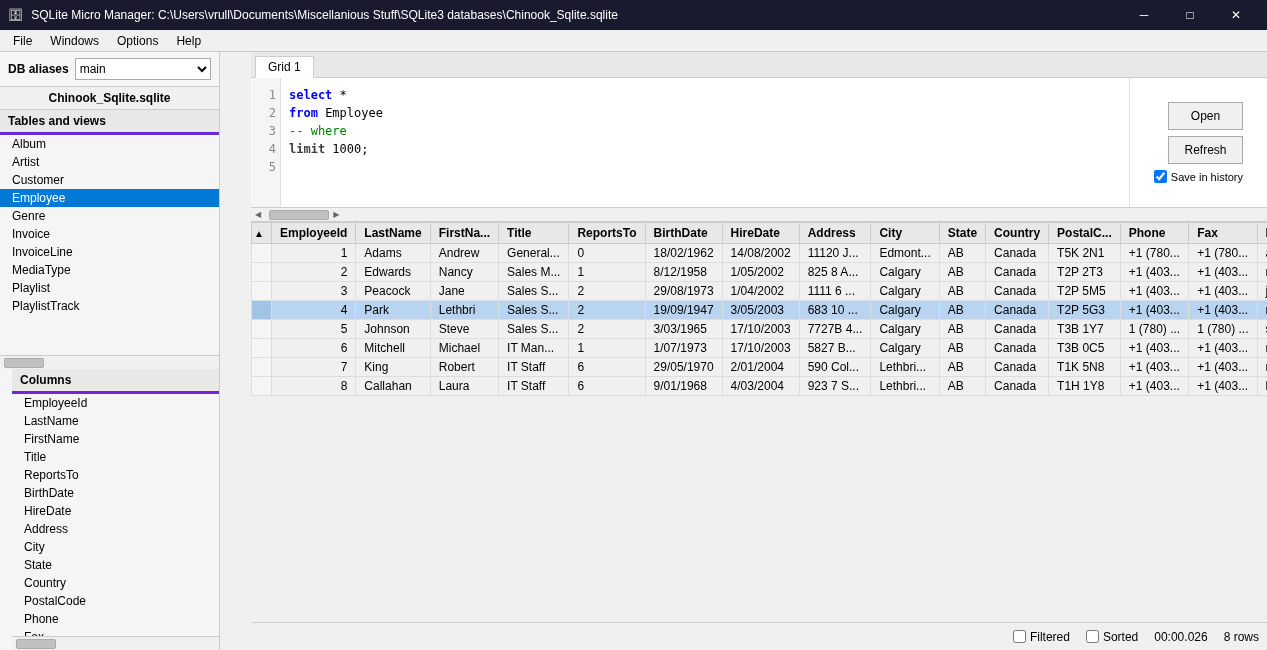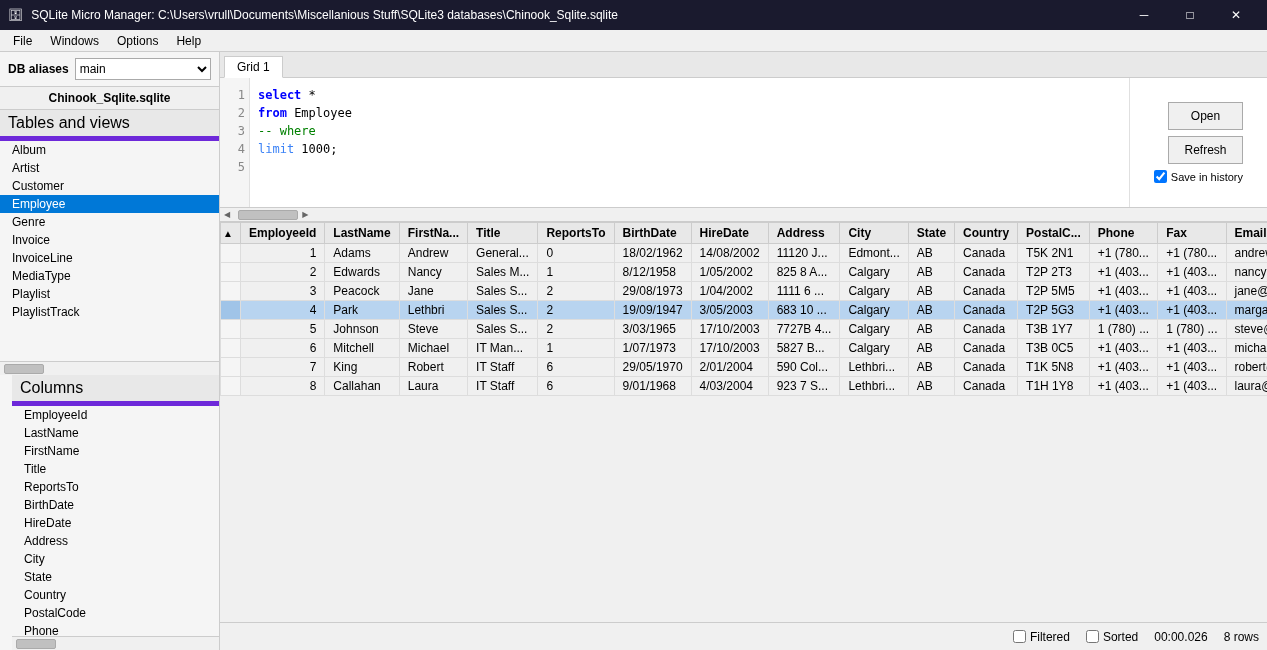--- a/index.html
+++ b/index.html
@@ -37,20 +37,21 @@
       padding: 2px 8px;
       cursor: pointer;
       font-size: 12px;
       border: 1px solid transparent;
     }
 
     
     .main-container {
       display: flex;
       height: calc(650px - 52px);
+      gap: 31px;
     }
 
     
     .left-panel {
       width: 220px;
       background: #f5f5f5;
       border-right: 1px solid #ccc;
       display: flex;
       flex-direction: column;
       overflow: hidden;
@@ -75,25 +76,25 @@
     .db-name {
       text-align: center;
       font-size: 12px;
       font-weight: bold;
       padding: 4px;
       border-bottom: 1px solid #ccc;
       background: #f0f0f0;
     }
 
     .section-header {
-      font-size: 16px;
-      font-weight: normal;
+      font-size: 12px;
+      font-weight: bold;
       padding: 4px 8px;
       background: #e8e8e8;
-      border-bottom: 5px solid #6d28d9;
+      border-bottom: 3px solid #6d28d9;
     }
 
     .tables-list {
       flex: 1;
       overflow-y: auto;
       min-height: 80px;
       max-height: 220px;
     }
     .table-item {
       padding: 2px 12px;
@@ -395,21 +396,21 @@
           <div>1</div>
           <div>2</div>
           <div>3</div>
           <div>4</div>
           <div>5</div>
         </div>
       <div class="sql-code" id="sql-code" contenteditable="true" style="">
           <div><span style="color:#0000ff;font-weight:bold">select</span> *</div>
           <div><span style="color:#0000ff;font-weight:bold">from</span> <span style="color:#000">Employee</span></div>
           <div><span style="color:#008000">-- where</span></div>
-          <div><span style="color:#3b82f6;font-weight:normal">limit</span> 1000;</div>
+          <div><span style="color:#404040;font-weight:bold">limit</span> 1000;</div>
         </div>
       <div class="sql-editor-right">
         <button class="sql-btn">Open</button>
         <button class="sql-btn">Refresh</button>
         <div class="save-history">
           <input type="checkbox" checked="" style="">
           <span>Save in history</span>
         </div>
       </div>
     </div>

